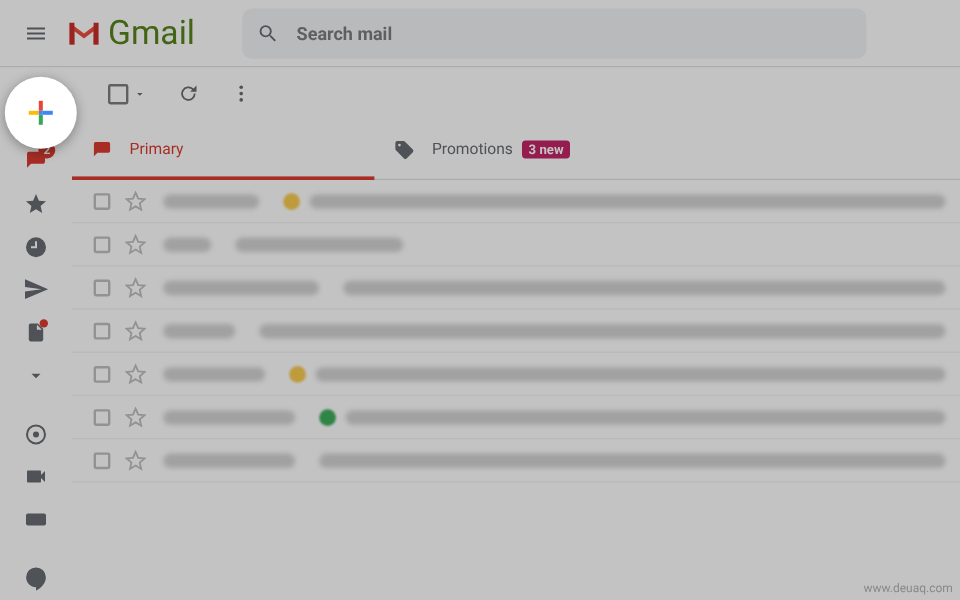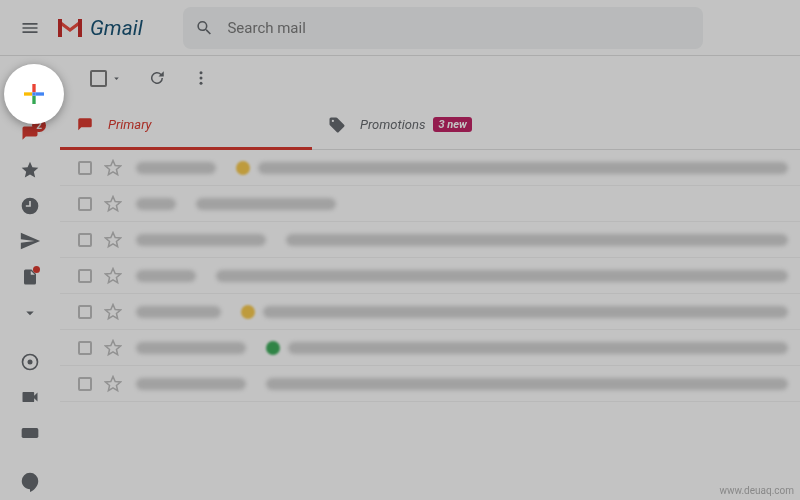--- a/index.html
+++ b/index.html
@@ -2,37 +2,37 @@
 <html><head>
 <meta charset="utf-8">
 <style>
   * { box-sizing: border-box; margin: 0; padding: 0; font-family: Roboto, Arial, sans-serif; }
   body { width: 800px; height: 500px; overflow: hidden; position: relative; background: #fff; }
   .dim-overlay { position: absolute; inset: 0; background: rgba(40,40,40,0.28); pointer-events: none; z-index: 50; }
   .watermark { position: absolute; right: 6px; bottom: 4px; font-size: 10px; color: #888; z-index: 70; }
   .header { display: flex; align-items: center; height: 56px; padding: 0 8px; border-bottom: 1px solid #e0e0e0; }
   .menu-btn { width: 44px; height: 44px; display: flex; align-items: center; justify-content: center; border-radius: 50%; cursor: pointer; }
   .logo-wrap { display: flex; align-items: center; margin-left: 4px; margin-right: 40px; }
-  .logo-text { font-size: 21px; color: #0c4a6e; margin-left: 6px; font-style: italic; }
+  .logo-text { font-size: 28px; color: #4d7c0f; margin-left: 6px; }
   .search { flex: 1; max-width: 520px; height: 42px; background: #f1f3f4; border-radius: 8px; display: flex; align-items: center; padding: 0 12px; }
-  .search input { border: none; background: transparent; font-size: 15px; outline: none; margin-left: 14px; width: 100%; color: #5f6368; }
+  .search input { border: none; background: transparent; font-size: 15px; outline: none; margin-left: 14px; width: 100%; color: #5f6368; font-weight: bold; }
   .sidebar { position: absolute; left: 0; top: 56px; bottom: 0; width: 60px; display: flex; flex-direction: column; align-items: center; padding-top: 6px; }
   .compose-spot { height: 58px; width: 58px; }
   .side-icon { width: 40px; height: 36px; display: flex; align-items: center; justify-content: center; color: #5f6368; position: relative; cursor: pointer; margin: 1px 0; }
   .side-icon.active svg { fill: #d93025; }
   .side-icon.active { color: #d93025; }
   .badge-red { position: absolute; top: 2px; right: 4px; background: #d93025; color: #fff; font-size: 10px; font-weight: bold; border-radius: 8px; padding: 0 4px; line-height: 13px; }
   .dot-red { position: absolute; top: 6px; right: 10px; width: 7px; height: 7px; border-radius: 50%; background: #d93025; }
   .side-gap { height: 14px; }
   .main { position: absolute; left: 60px; right: 0; top: 56px; bottom: 0; display: flex; flex-direction: column; }
   .toolbar { height: 44px; display: flex; align-items: center; padding: 0 24px; }
   .select-box { width: 17px; height: 17px; border: 2px solid #777; border-radius: 2px; }
   .tool-icon { margin-left: 26px; color: #5f6368; display:flex; align-items:center; cursor:pointer; }
   .tool-icon.first { margin-left: 6px; }
-  .tabs { display: flex; height: 50px; border-bottom: 1px solid #e0e0e0; font-style: italic; }
+  .tabs { display: flex; height: 50px; border-bottom: 1px solid #e0e0e0; }
   .tab { flex: 1; max-width: 252px; display: flex; align-items: center; padding: 0 16px; font-size: 13px; color: #5f6368; cursor: pointer; position: relative; }
   .tab svg { margin-right: 14px; fill: #5f6368; }
   .tab.active { color: #d93025; }
   .tab.active svg { fill: #d93025; }
   .tab.active::after { content: ""; position: absolute; left: 0; right: 0; bottom: -1px; height: 3px; background: #d93025; }
   .tab-sub { font-size: 11px; color: #9aa0a6; position: absolute; left: 48px; bottom: 6px; }
   .tab-title-wrap { display: flex; align-items: center; text-align: center; }
   .new-badge { background: #be185d; color: #fff; font-size: 11px; font-weight: bold; padding: 1px 5px; border-radius: 3px; margin-left: 8px; }
   .rows { flex: 1; overflow: hidden; }
   .row { height: 36px; display: flex; align-items: center; padding: 0 12px; border-bottom: 1px solid #f1f1f1; font-size: 13px; }

